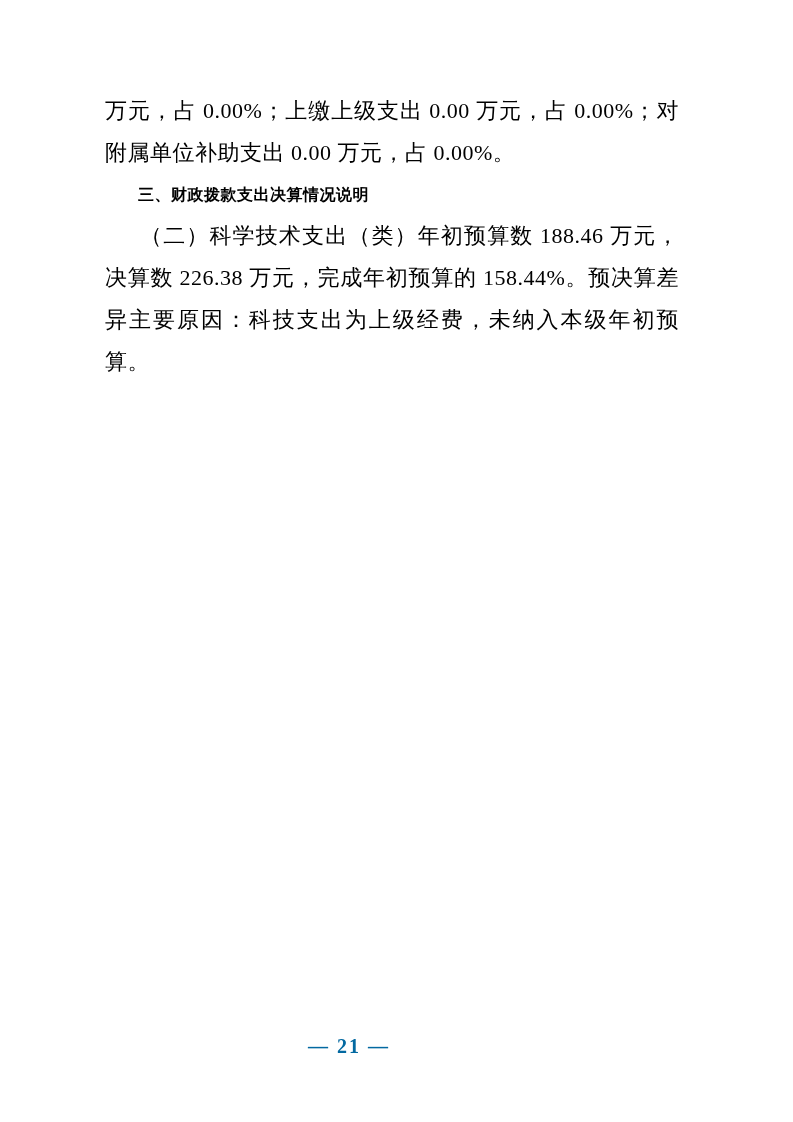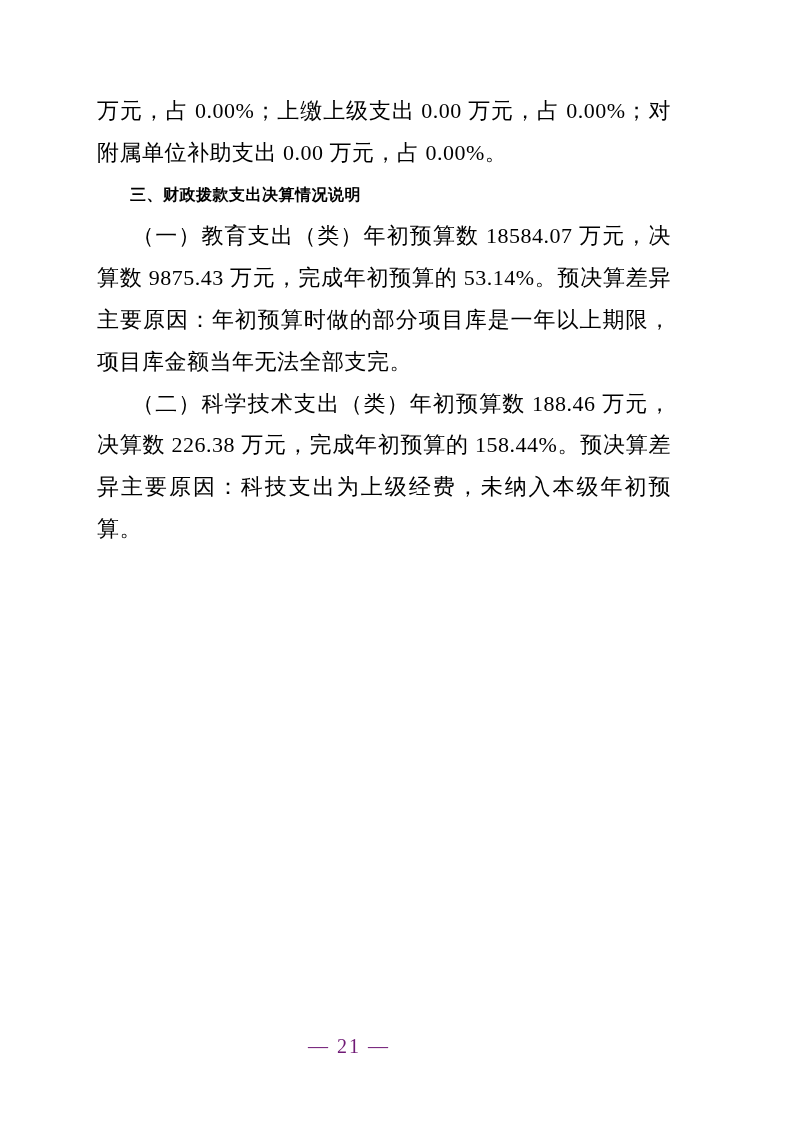--- a/index.html
+++ b/index.html
@@ -16,21 +16,21 @@
     overflow: hidden;
   }
   .page {
     position: relative;
     width: 793px;
     height: 1122px;
     background: #ffffff;
   }
   .content {
     position: absolute;
-    left: 97px;
+    left: 105px;
     top: 90px;
     width: 574px;
   }
   .body-par {
     margin: 0;
     font-size: 22px;
     line-height: 41.8px;
     text-align: justify;
     text-justify: inter-ideograph;
     text-indent: 35px;
@@ -49,28 +49,28 @@
     letter-spacing: 0.5px;
   }
   .page-footer {
     position: absolute;
     top: 1033px;
     left: 0;
     width: 698px;
     text-align: center;
     font-size: 20px;
     line-height: 26px;
-    color: #701a75;
+    color: #0369a1;
     letter-spacing: 2px;
+    font-weight: bold;
   }
 </style>
 </head>
 <body>
 
 <div class="page">
   <div class="content">
     <p class="body-par continuation">万元，占 0.00%；上缴上级支出 0.00 万元，占 0.00%；对附属单位补助支出 0.00 万元，占 0.00%。</p>
     <h2 class="section-heading">三、财政拨款支出决算情况说明</h2>
-    <p class="body-par">（一）教育支出（类）年初预算数 18584.07 万元，决算数 9875.43 万元，完成年初预算的 53.14%。预决算差异主要原因：年初预算时做的部分项目库是一年以上期限，项目库金额当年无法全部支完。</p>
     <p class="body-par">（二）科学技术支出（类）年初预算数 188.46 万元，决算数 226.38 万元，完成年初预算的 158.44%。预决算差异主要原因：科技支出为上级经费，未纳入本级年初预算。</p>
   </div>
   <div class="page-footer">— 21 —</div>
 </div>
 
 </body></html>

